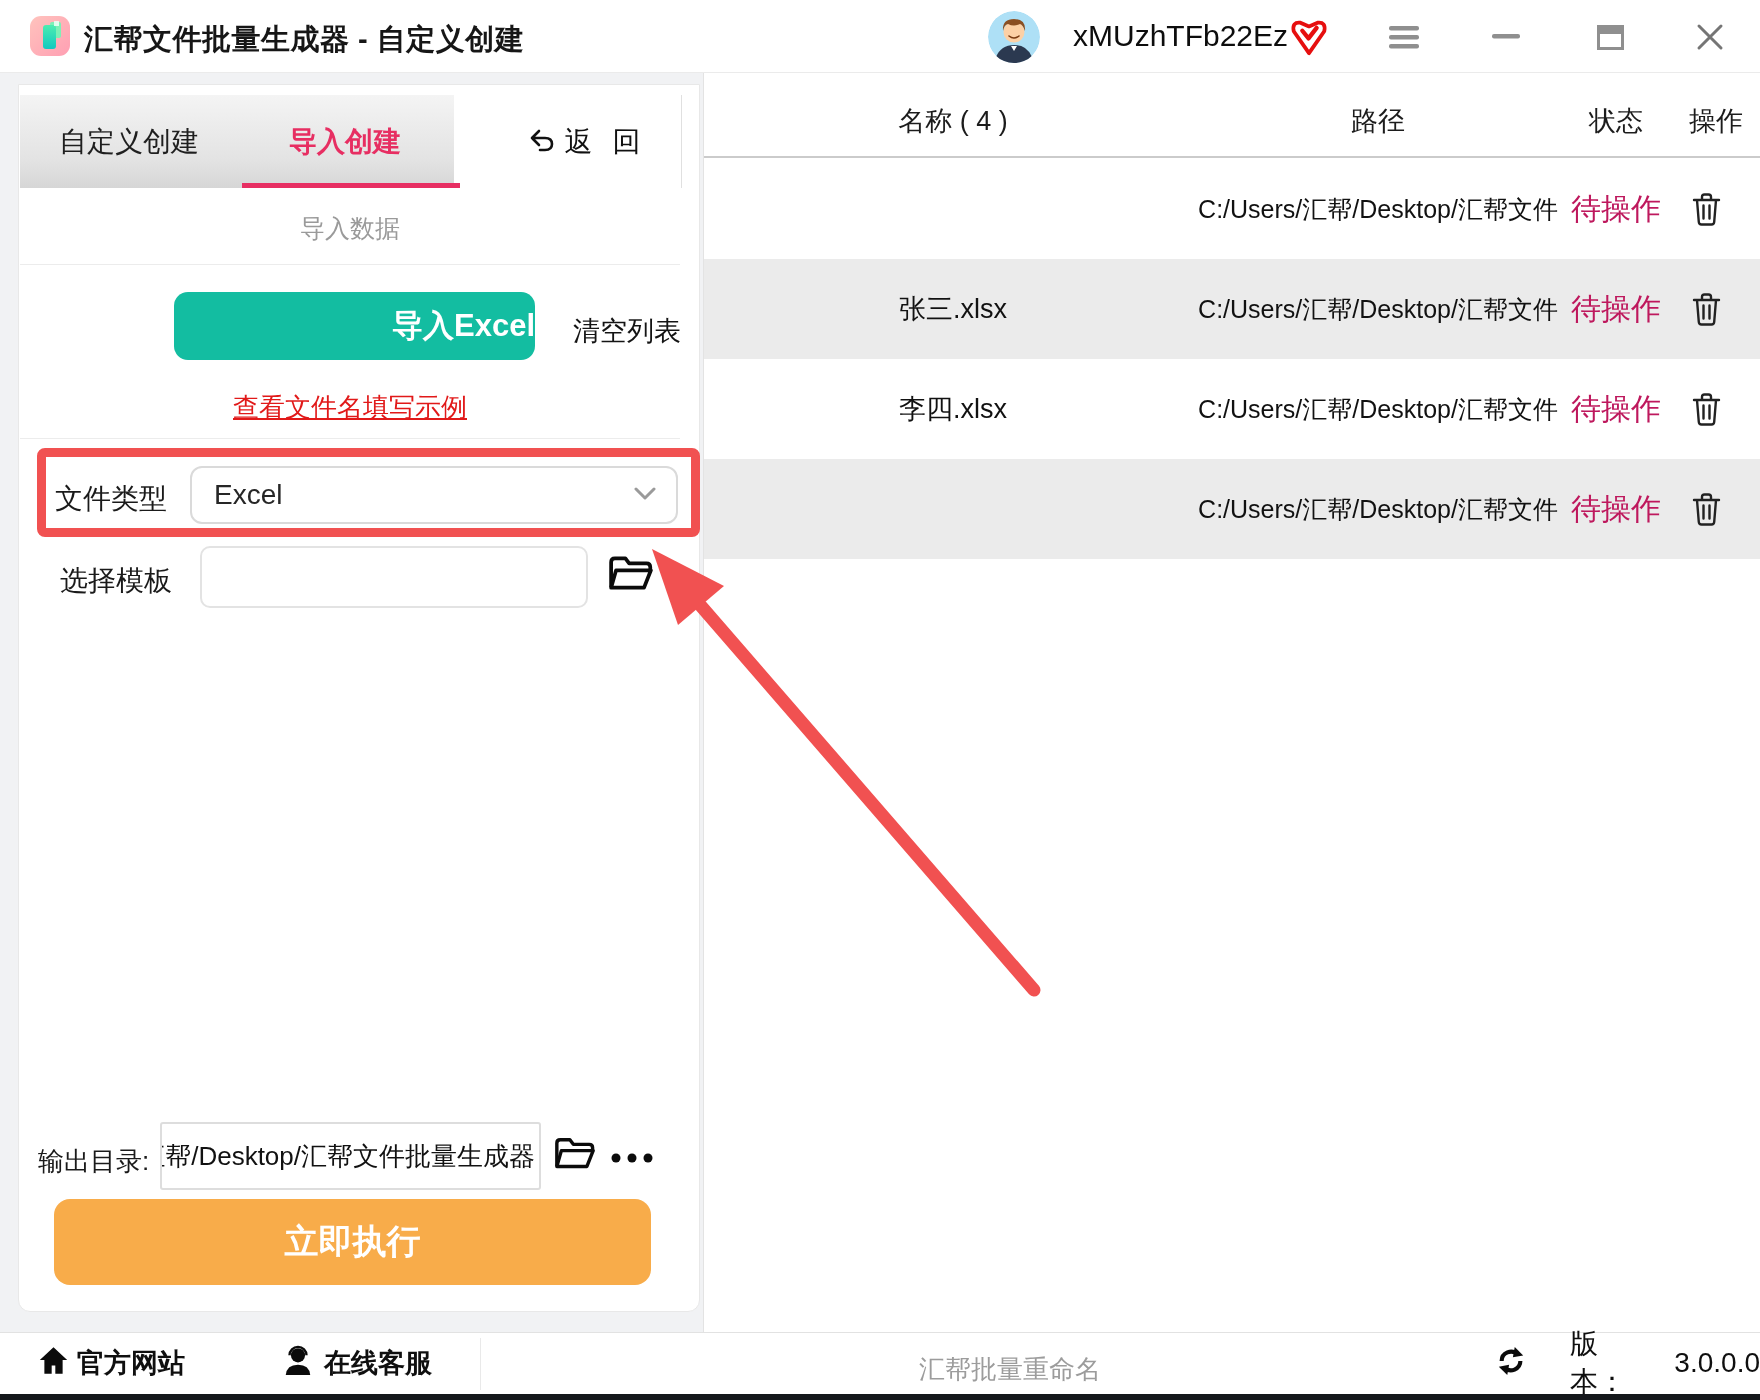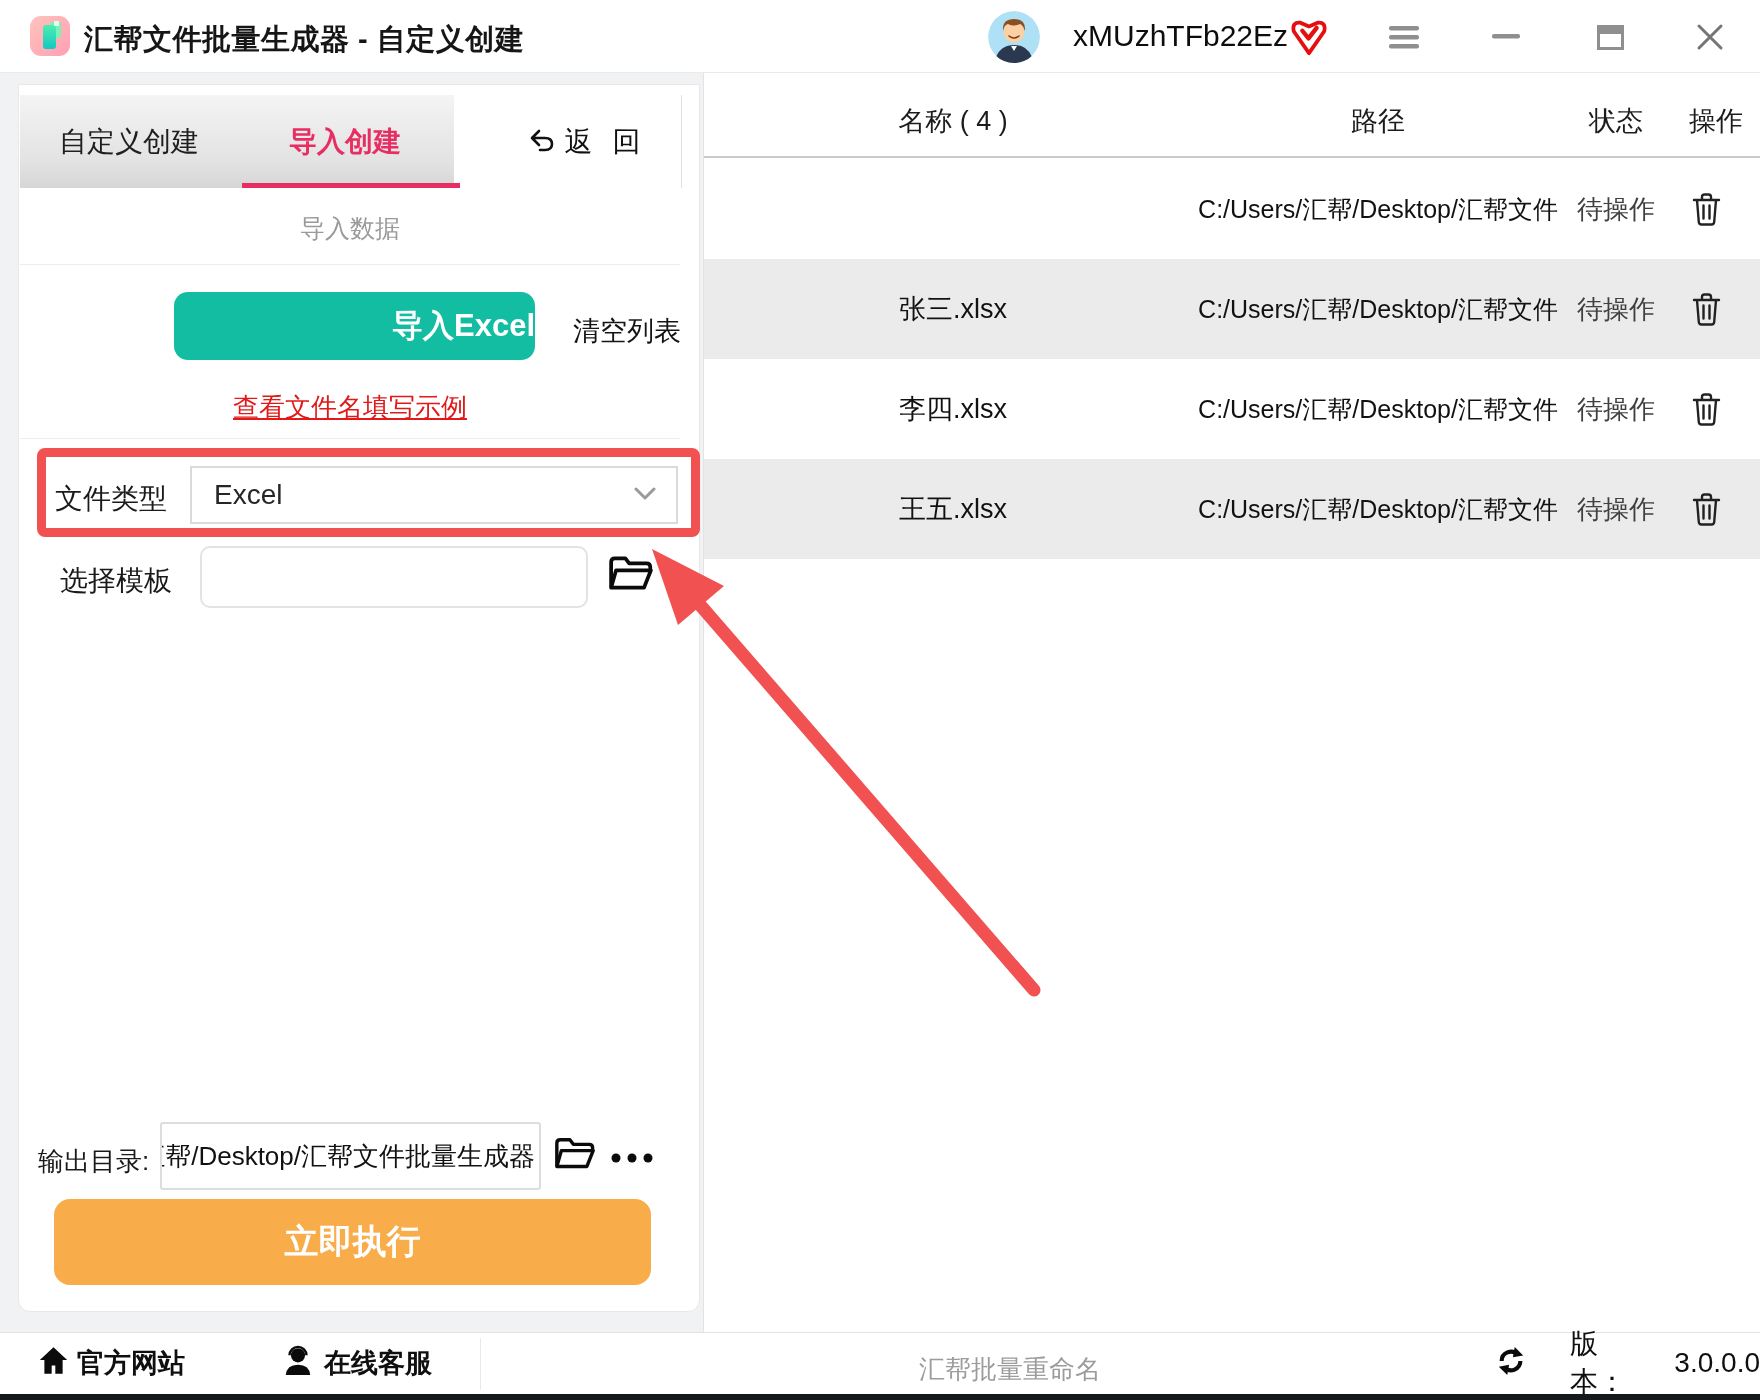--- a/index.html
+++ b/index.html
@@ -37,21 +37,21 @@
   .hdiv1 { left:20px; top:264px; width:660px; height:1px; background:#ececec; }
 
   .import-btn { left:174px; top:292px; width:361px; height:68px; border-radius:14px; background:#13bda1;
                 display:flex; align-items:center; justify-content:flex-end; color:#fff; font-size:31px; font-weight:700; cursor:pointer; }
   .clear-list { left:573px; top:313px; font-size:27px; color:#141414; cursor:pointer; }
   .example-link { left:20px; top:390px; width:660px; text-align:center; font-size:26px; color:#e11919; text-decoration:underline; cursor:pointer; }
   .hdiv2 { left:20px; top:438px; width:660px; height:1px; background:#ececec; }
 
   .red-box { left:37px; top:448px; width:663px; height:89px; border:9px solid #f15151; border-radius:8px; z-index:20; pointer-events:none; }
   .file-type-label { left:55px; top:480px; font-size:28px; color:#1a1a1a; }
-  .file-type-select { left:190px; top:466px; width:488px; height:58px; background:#fff; border:2px solid #dadada; border-radius:0;
+  .file-type-select { left:190px; top:466px; width:488px; height:58px; background:#fff; border:2px solid #dadada; border-radius:12px;
                       display:flex; align-items:center; cursor:pointer; }
   .file-type-value { margin-left:22px; font-size:28px; color:#262626; flex:1; }
   .select-chevron { margin-right:20px; }
 
   .template-label { left:60px; top:562px; font-size:28px; color:#1a1a1a; }
   .template-input { left:200px; top:546px; width:388px; height:62px; background:#fff; border:2px solid #e3e3e3; border-radius:10px;
                     font-size:26px; color:#111; line-height:58px; padding-left:14px; }
   .folder-template { left:608px; top:554px; width:46px; height:40px; cursor:pointer; }
 
   .output-label { left:38px; top:1144px; font-size:26px; color:#1a1a1a; }
@@ -70,21 +70,21 @@
   .th-name { left:803px; width:300px; }
   .th-path { left:1228px; width:300px; }
   .th-status { left:1556px; width:120px; }
   .th-action { left:1666px; width:100px; }
   .header-line { left:704px; top:156px; width:1056px; height:2px; background:#cbcbcb; }
   .trow { left:704px; width:1056px; height:100px; }
   .trow.striped { background:#ebebeb; }
   .cell { position:absolute; top:0; height:100px; display:flex; align-items:center; justify-content:center; }
   .c-name { left:99px; width:300px; font-size:27px; color:#111; }
   .c-path { left:464px; width:420px; font-size:25px; color:#111; }
-  .c-status { left:852px; width:120px; font-size:26px; color:#404040; }
+  .c-status { left:852px; width:120px; font-size:30px; color:#be185d; }
   .c-action { left:962px; width:80px; cursor:pointer; }
 
   
   .footer { left:0; top:1332px; width:1760px; height:62px; background:#fff; border-top:1px solid #e2e2e2; }
   .footer-website { left:38px; top:1340px; height:46px; display:flex; align-items:center; gap:8px; cursor:pointer; }
   .footer-support { left:282px; top:1340px; height:46px; display:flex; align-items:center; gap:10px; cursor:pointer; }
   .footer-item-label { font-size:27px; color:#0f0f0f;font-weight:bold; }
   .footer-vdiv { left:480px; top:1338px; width:1px; height:52px; background:#e9e9e9; }
   .footer-center { left:760px; top:1352px; width:500px; text-align:center; font-size:26px; color:#9c9c9c; }
   .version-group { left:1496px; top:1340px; height:46px; display:flex; align-items:center; gap:8px; }
@@ -261,21 +261,20 @@
   <span class="cell c-name">李四.xlsx</span>
   <span class="cell c-path">C:/Users/汇帮/Desktop/汇帮文件</span>
   <span class="cell c-status">待操作</span>
   <span class="cell c-action">
     <svg width="29" height="34" viewBox="0 0 29 34">
         <path d="M2 8 h25 M10 8 V5 q0-2.5 2.5-2.5 h4 Q19 2.5 19 5 v3 M5 8 l1.8 22 q0.2 2.5 2.7 2.5 h10 q2.5 0 2.7-2.5 L24 8 M11.5 13.5 v13 M17.5 13.5 v13" fill="none" stroke="#222" stroke-width="2.4" stroke-linecap="round" stroke-linejoin="round"></path>
       </svg>
   </span>
 </div>
 <div class="abs trow striped" style="top:459px">
-  <span class="cell c-name">王五.xlsx</span>
   <span class="cell c-path">C:/Users/汇帮/Desktop/汇帮文件</span>
   <span class="cell c-status">待操作</span>
   <span class="cell c-action">
     <svg width="29" height="34" viewBox="0 0 29 34">
         <path d="M2 8 h25 M10 8 V5 q0-2.5 2.5-2.5 h4 Q19 2.5 19 5 v3 M5 8 l1.8 22 q0.2 2.5 2.7 2.5 h10 q2.5 0 2.7-2.5 L24 8 M11.5 13.5 v13 M17.5 13.5 v13" fill="none" stroke="#222" stroke-width="2.4" stroke-linecap="round" stroke-linejoin="round"></path>
       </svg>
   </span>
 </div>
 
 <div class="abs footer"></div>

